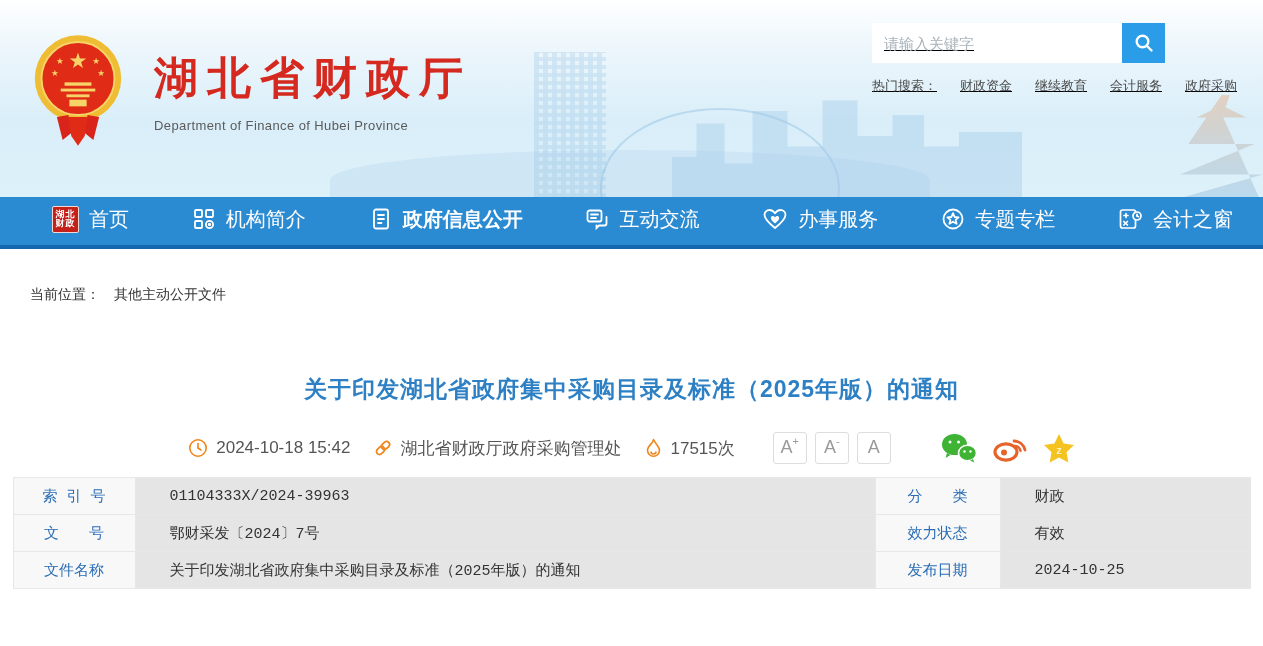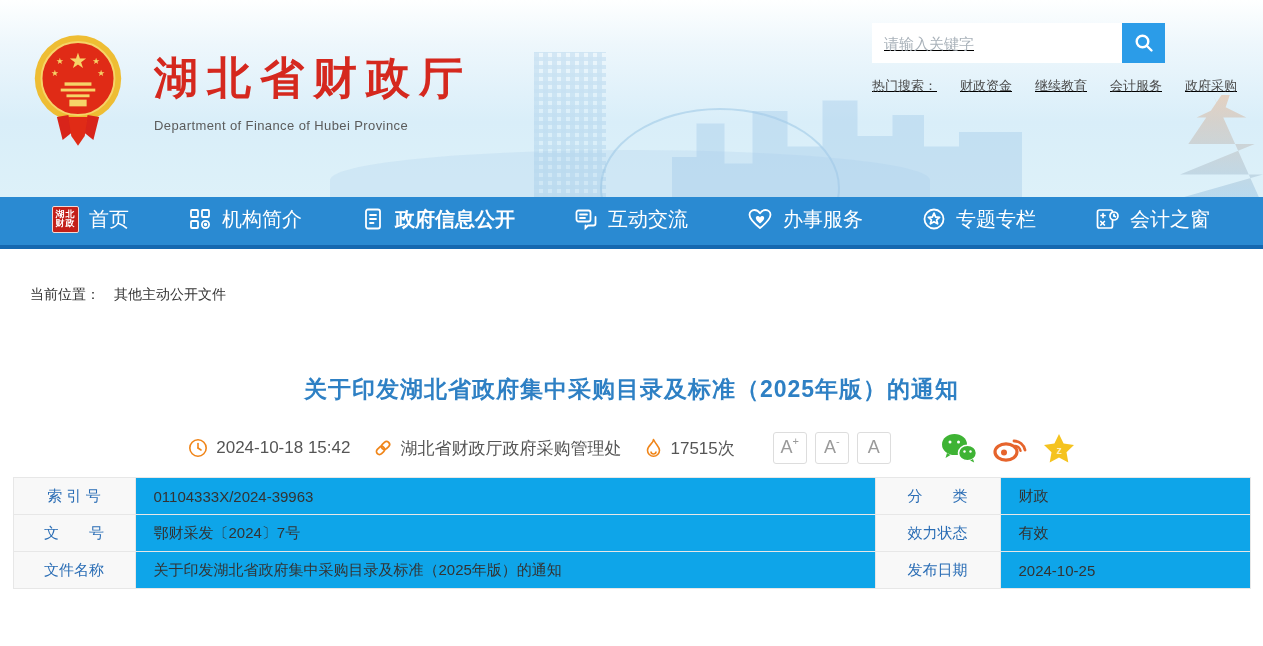--- a/index.html
+++ b/index.html
@@ -30,21 +30,21 @@
 
   .search-wrap { position:absolute; left:872px; top:23px; width:330px;text-decoration:underline; }
   .search-bar { display:flex; height:40px; }
   .search-input { width:250px; height:40px; border:none; outline:none; padding:0 12px; font-size:15px; color:#333; background:#fff; }
   .search-input::placeholder { color:#a9b2ba; }
   .search-btn { width:43px; height:40px; border:none; background:#2b9ce8; cursor:pointer; display:flex; align-items:center; justify-content:center; }
   .hot-search { margin-top:14px; font-size:13px; color:#4a4a4a; display:flex; gap:23px; white-space:nowrap; }
 
   
   .nav { height:52px; background:#2a8ad2; border-bottom:4px solid #1568b0; display:flex; align-items:center;
-    justify-content:space-between; padding:0 53px 4px 52px; }
+    justify-content:space-between; padding:0 30px 4px 52px; }
   .nav-item { display:flex; align-items:center; gap:10px; color:#fff; font-size:20px; height:48px; }
   .nav-item.active .nav-label { font-weight:bold; }
   .nav-icon { display:flex; align-items:center; }
   .seal { width:27px; height:27px; background:#c32019; border:1px solid #f3d9d4; border-radius:2px;
     display:flex; flex-direction:column; align-items:center; justify-content:center; line-height:1.05; }
   .seal span { color:#fff; font-size:9px; font-weight:bold; letter-spacing:1px; }
 
   
   .breadcrumb { margin:37px 0 0 30px; font-size:14px; color:#333; }
   .breadcrumb a { margin-left:14px; color:#333; }
@@ -56,23 +56,23 @@
   .meta-gap-s { margin-left:24px; }
   .font-btns { display:flex; gap:8px; margin-left:38px; }
   .font-btn { width:34px; height:32px; background:#fff; border:1px solid #ddd; border-radius:3px; color:#9a9a9a;
     font-size:18px; cursor:pointer; display:flex; align-items:flex-start; justify-content:center; padding-top:4px; }
   .font-btn sup { font-size:11px; line-height:1; margin-top:-1px; }
   .share-icons { display:flex; align-items:center; gap:15px; margin-left:50px; }
   .share-icons > span { cursor:pointer; display:flex; }
 
   
   .info-table { margin:13px auto 0; width:1237px; border-collapse:collapse; table-layout:fixed; }
-  .info-table td { border:1px solid #e7e7e7; height:37px; font-size:15px; vertical-align:middle; }
+  .info-table td { border:1px solid #e7e7e7; height:37px; font-size:15px; vertical-align:middle;font-family:Liberation Mono, monospace; }
   .info-table td.lbl { background:#f8f8f8; color:#2a6db5; text-align:center; }
-  .info-table td.val { background:#0ea5e9; color:#333; padding-left:18px; }
+  .info-table td.val { background:#e5e5e5; color:#333; padding-left:34px; }
   .c1 { width:122px; } .c2 { width:740px; } .c3 { width:125px; } .c4 { width:250px; }
 </style>
 </head>
 <body>
 
 <div class="header">
   <div class="sky sky-hill"></div>
   <div class="sky sky-bridge"></div>
   <div class="sky sky-tower"></div>
   <div class="sky sky-cluster"></div>

